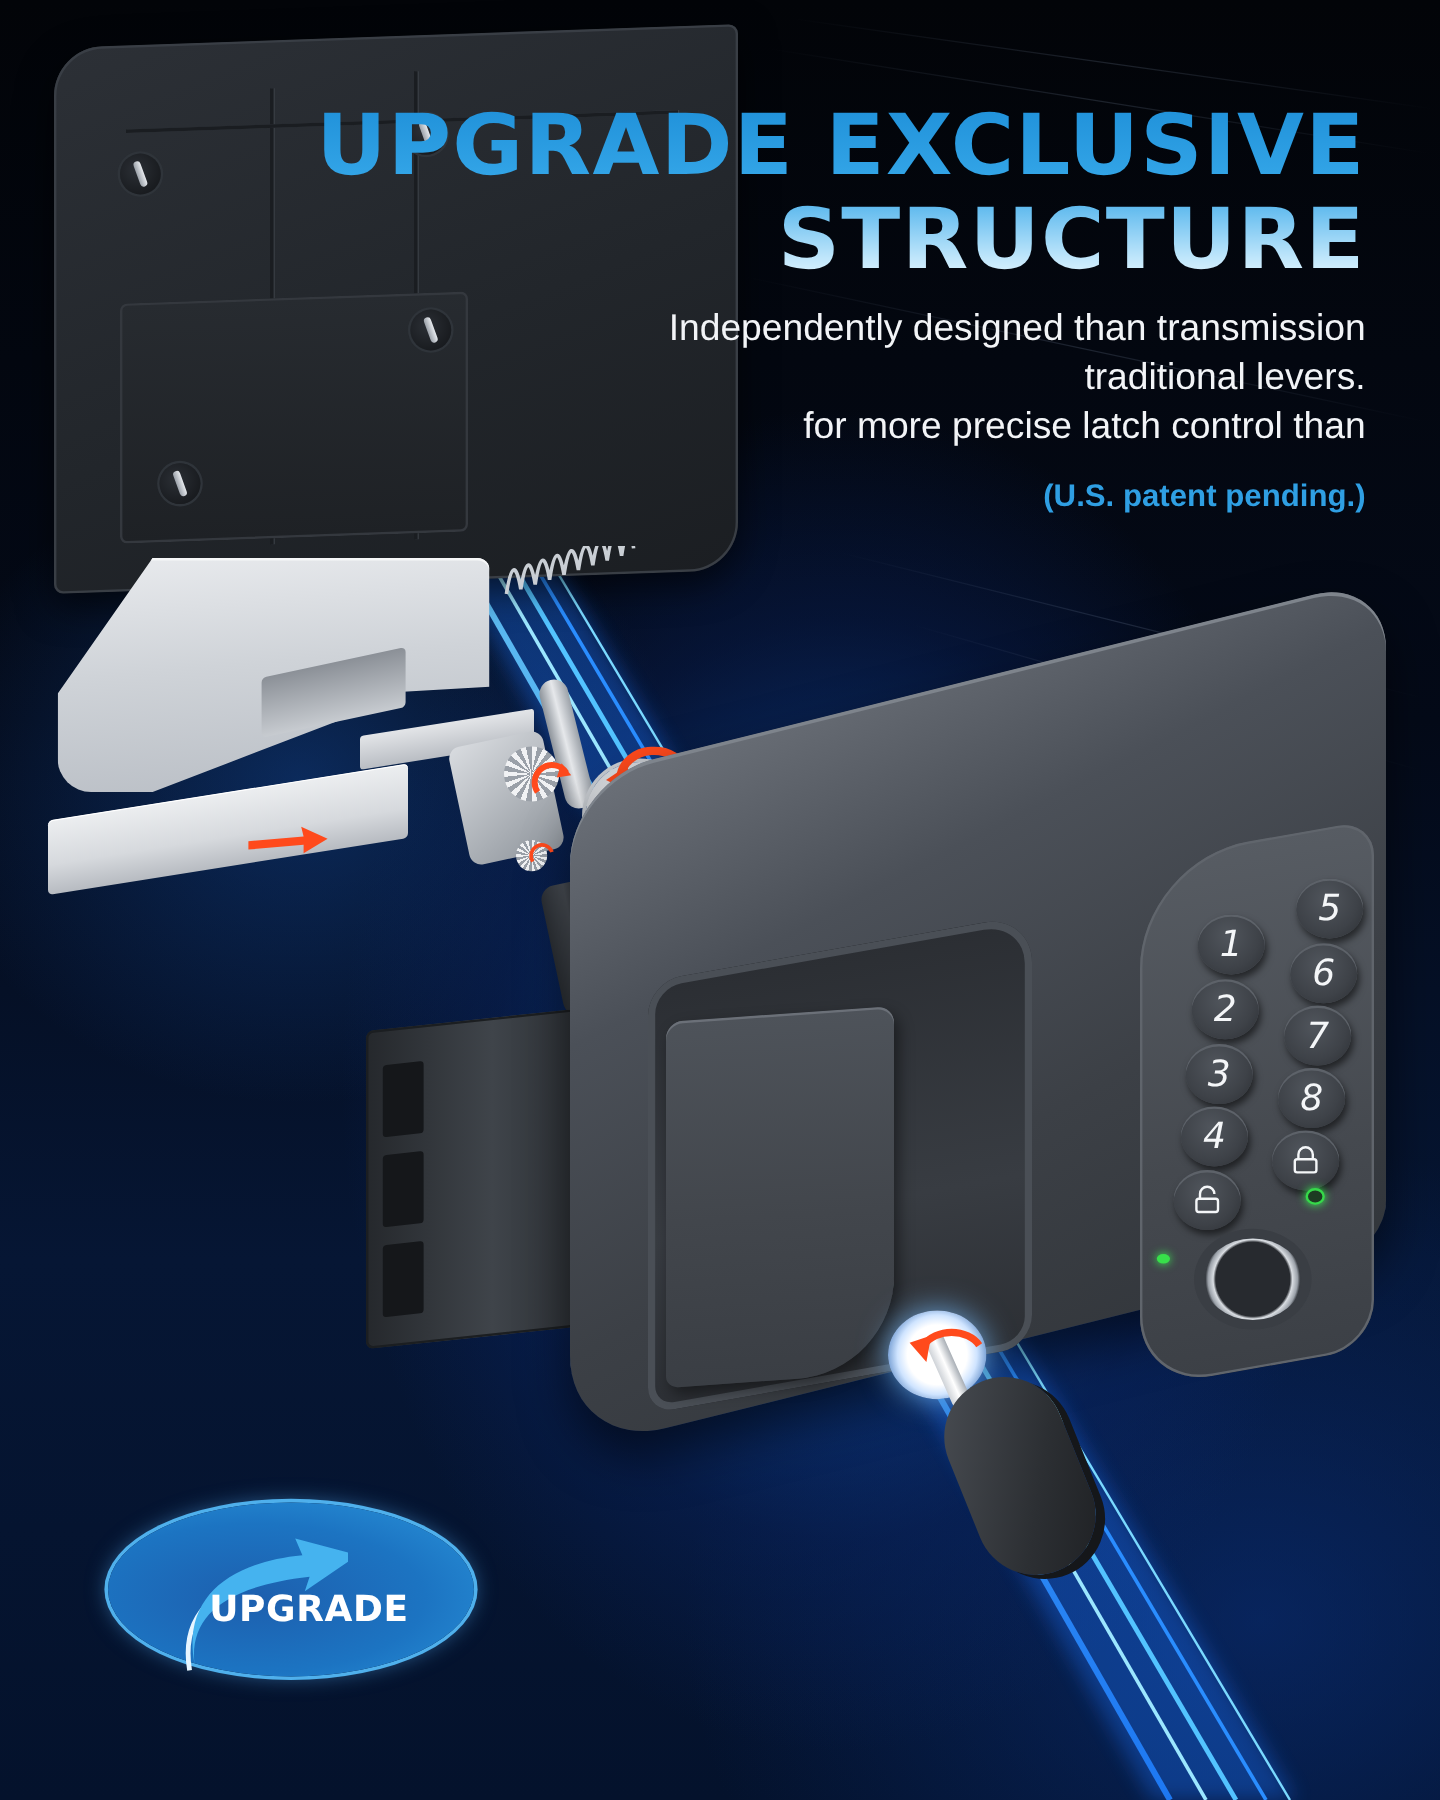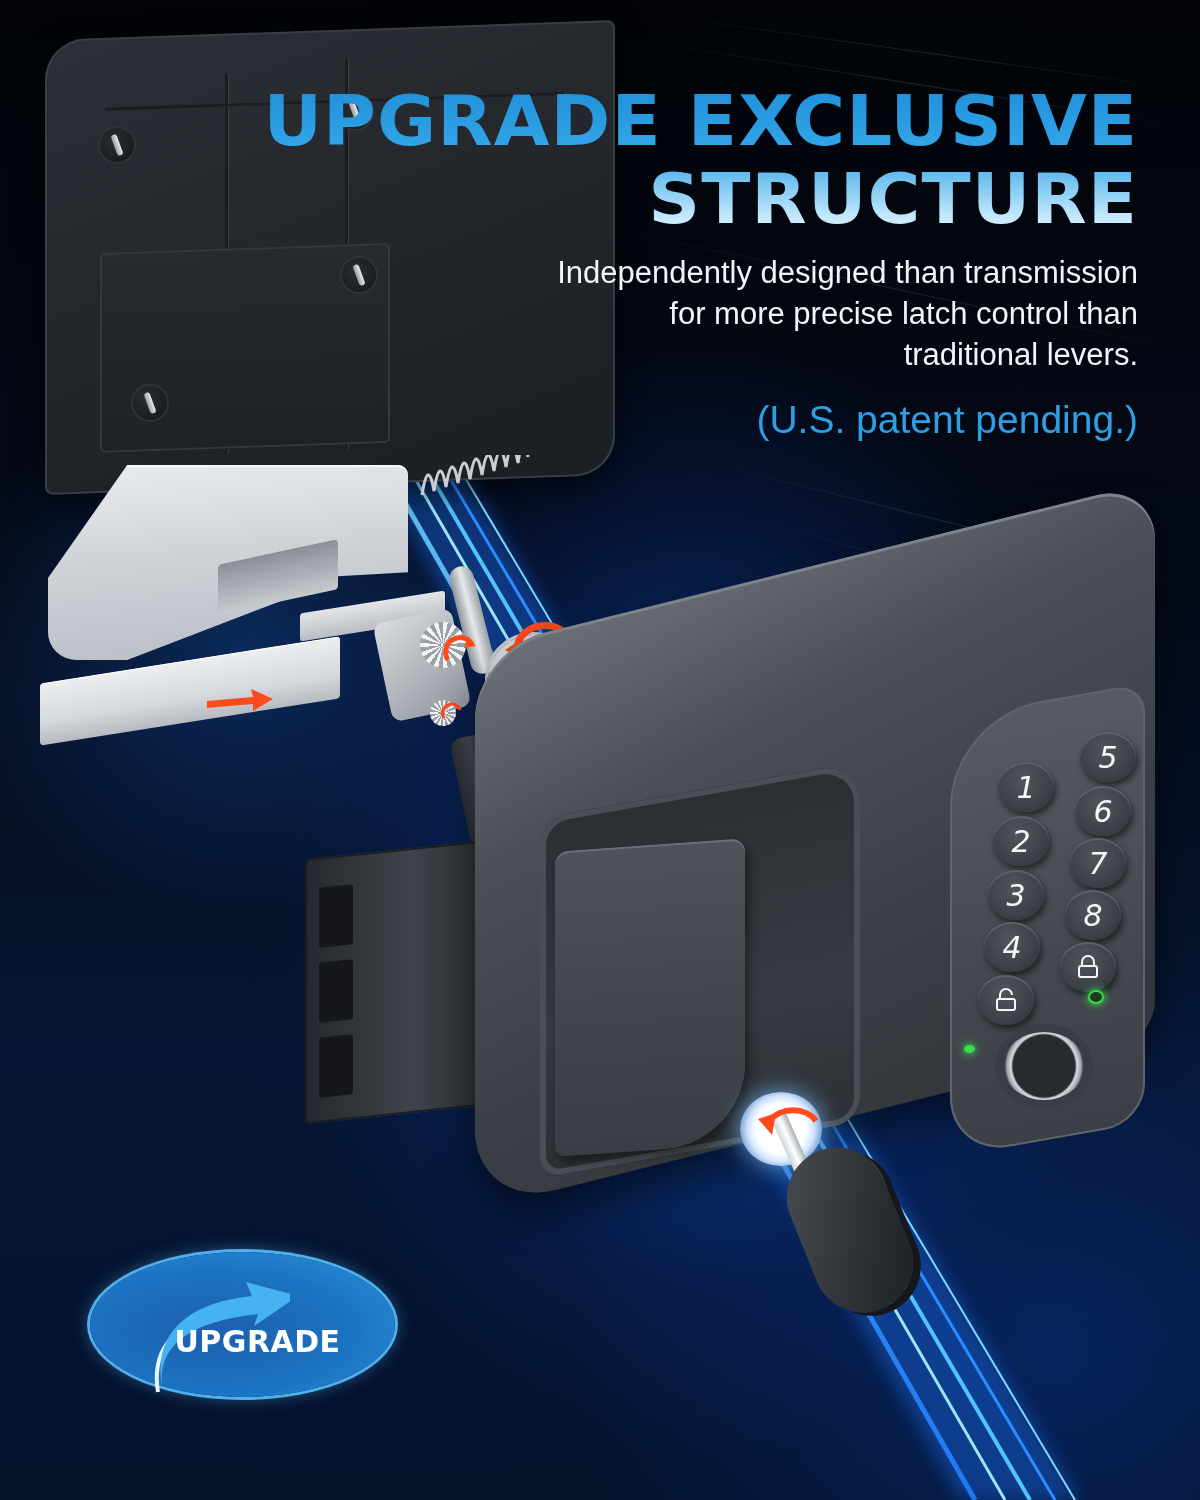--- a/index.html
+++ b/index.html
@@ -128,21 +128,21 @@
     transform: scaleX(1.03); transform-origin: right center;
   }
   .headline span { display: block; }
   .subtitle {
     position: absolute; right: 62px; top: 252px; width: 720px; text-align: right;
     color: #f2f4f7; font-family: "Liberation Sans", sans-serif; font-size: 31px; line-height: 41px;
   }
   .subtitle span { display: block; }
   .patent {
     position: absolute; right: 62px; top: 398px; text-align: right;
-    color: #2f9fe3; font-family: "Liberation Sans", sans-serif; font-weight: 400; font-size: 39px;
+    color: #2f9fe3; font-family: "Liberation Sans", sans-serif; font-weight: 700; font-size: 26px;
   }
 
   
   .badge {
     position: absolute; left: 90px; top: 1252px; width: 305px; height: 145px; border-radius: 50%;
     background: radial-gradient(ellipse at 40% 55%, #1d5fae 0%, #1c74c2 55%, #2a95dc 100%);
     box-shadow: 0 0 0 3px #4fb0ec, 0 0 18px rgba(80,170,240,0.55);
     cursor: pointer;
   }
   .badge-text {
@@ -290,22 +290,22 @@
     <path d="M6,24 L24,18 L20,40 Z" fill="#ff4a1c"></path>
   </svg>
 
   <h1 class="headline">
     <span>UPGRADE EXCLUSIVE</span>
     <span>STRUCTURE</span>
   </h1>
 
   <p class="subtitle">
     <span>Independently designed than transmission</span>
+    <span>traditional levers.</span>
     <span>for more precise latch control than</span>
-    <span>traditional levers.</span>
   </p>
 
   <p class="patent">(U.S. patent pending.)</p>
 
   <div class="badge">
     <svg class="badge-arrow" viewBox="0 0 160 120">
       <path d="M28,118 C20,70 50,40 128,32" fill="none" stroke="#e8f6ff" stroke-width="4"></path>
       <path d="M32,112 C28,72 58,48 128,40 L124,52 L168,22 L116,8 L122,22 C60,28 22,58 32,112 Z" fill="#45b3ef"></path>
     </svg>
     <div class="badge-text">UPGRADE</div>

